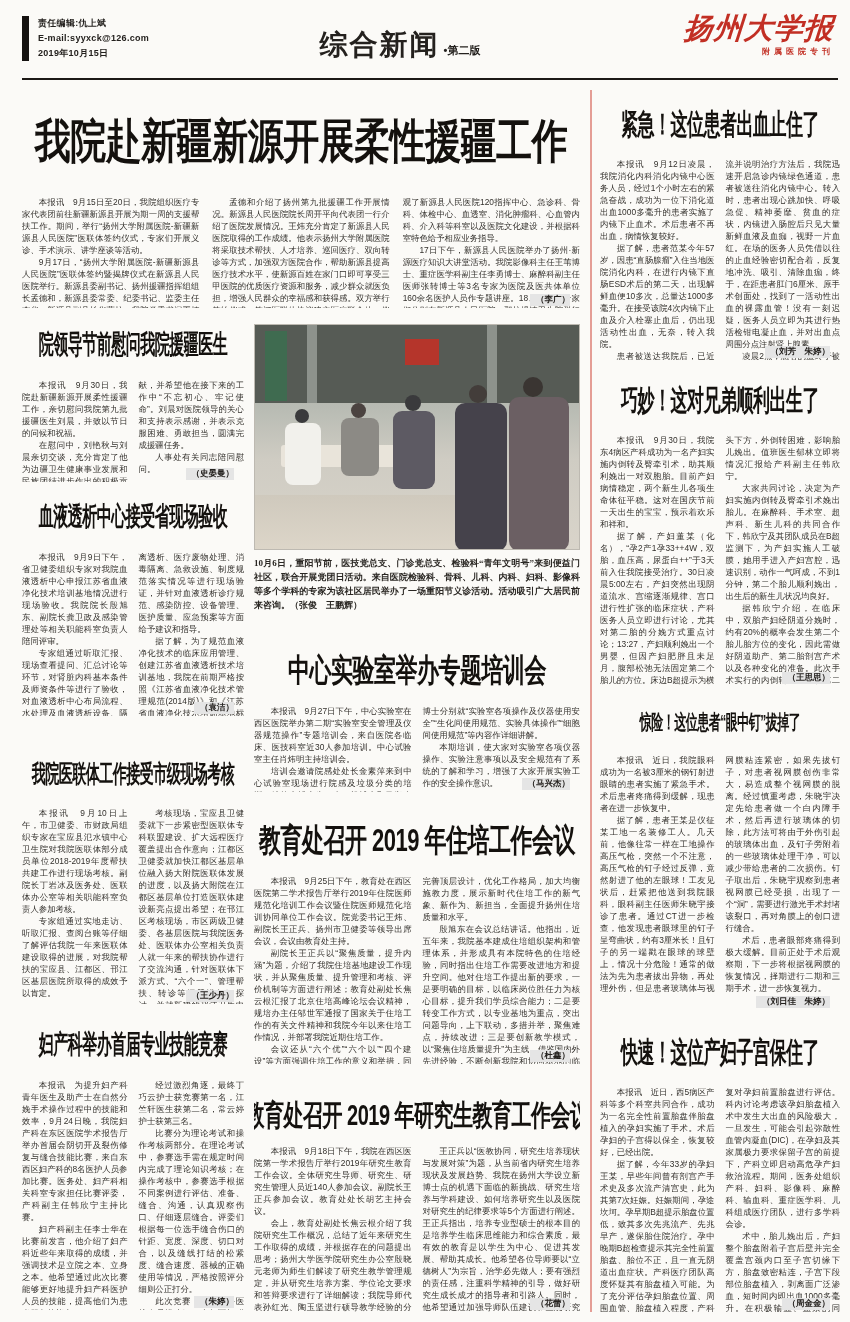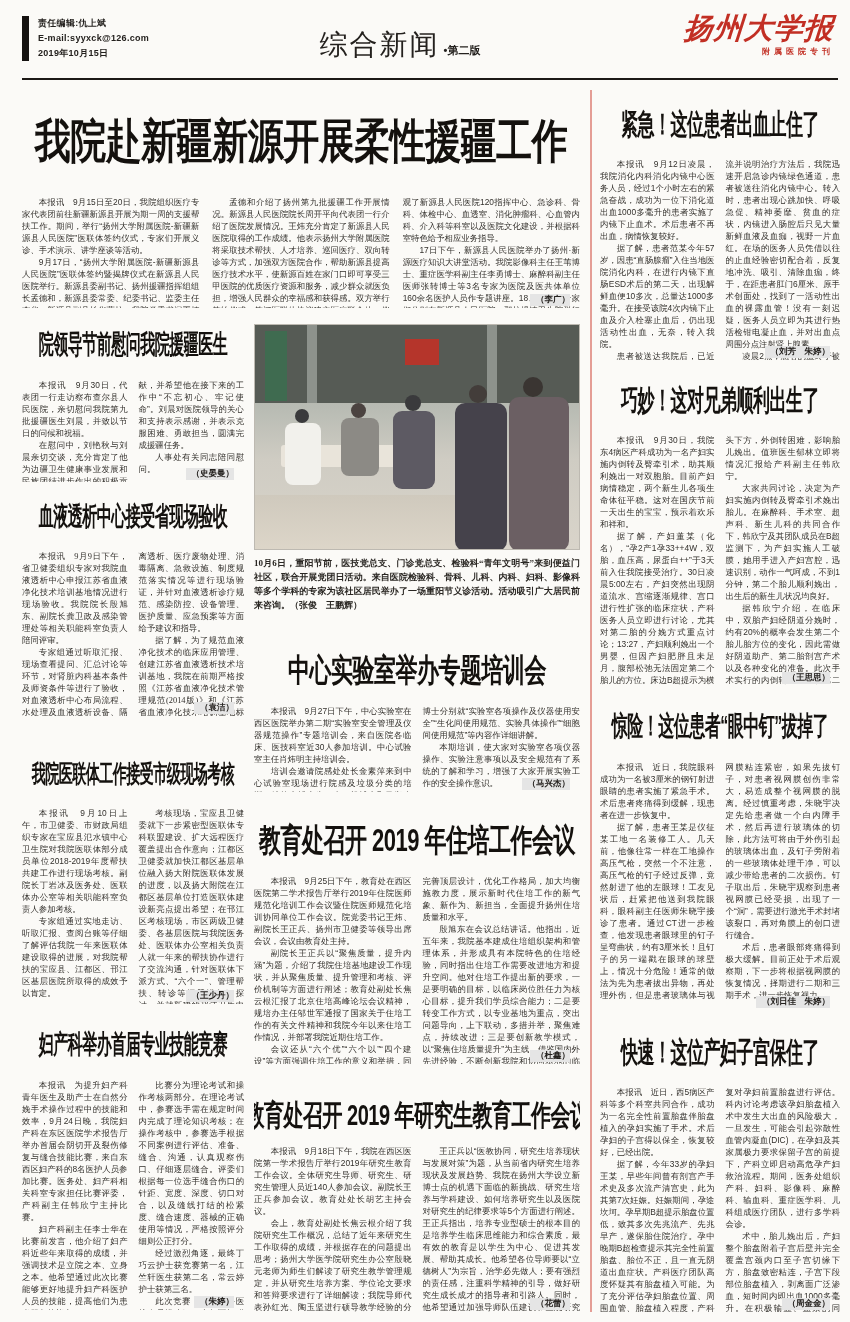--- a/index.html
+++ b/index.html
@@ -6,21 +6,21 @@
   .page{
     position:relative;width:850px;height:1322px;margin:0 auto;
     background:#fbfaf7;overflow:hidden;
     font-family:"Liberation Sans","DejaVu Sans",sans-serif;
     color:#24211e;
   }
   
   .mast{position:absolute;left:22px;top:16px;border-left:7px solid #151210;padding-left:9px;}
   .mast div{font-size:9px;font-weight:bold;line-height:15px;letter-spacing:.3px;}
   .section-head{position:absolute;left:235px;top:26px;width:330px;text-align:center;white-space:nowrap;}
-  .section-title{font-size:28px;font-weight:400;letter-spacing:2px;}
+  .section-title{font-size:28px;font-weight:700;letter-spacing:2px;}
   .edition{font-size:11px;font-weight:bold;margin-left:4px;}
   .logo{position:absolute;right:16px;top:12px;text-align:right;}
   .paper-name{
     font-family:"Liberation Serif","DejaVu Serif",serif;
     font-size:29px;font-weight:bold;color:#c22f24;font-style:italic;
     transform:skewX(-4deg);letter-spacing:1px;line-height:32px;
   }
   .paper-sub{font-size:8px;color:#c22f24;font-weight:bold;letter-spacing:4px;margin-top:2px;}
   .head-rule{position:absolute;left:22px;right:12px;top:78px;border-top:2px solid #1c1916;height:0;}
   .v-divider{position:absolute;left:590px;top:90px;width:2px;height:1222px;background:#e49d95;}
@@ -97,28 +97,28 @@
       <p>17日下午，新源县人民医院举办了扬州·新源医疗知识大讲堂活动。我院影像科主任王苇博士、重症医学科副主任李勇博士、麻醉科副主任医师张转博士等3名专家为医院及医共体单位160余名医护人员作专题讲座。18、19日，专家们分别在新源县人民医院、那拉提镇卫生院举行两场义诊活动，为当地近400余名居民服务。20日，代表团一行走访察布查尔县人民医院，与该县领导、院领导进行座谈，就双方人才交流合作等方面事宜进行商讨。</p>
     </div>
     <div class="byline">（李广）</div>
   </section>
 
   <section class="article" style="left:22px;top:312px;width:222px;height:170px;">
     <h2 class="hl hl-left">
         <span>院领导节前慰问我院援疆医生</span>
       </h2>
     <div class="body cols2" style="height:112px;">
-      <p>本报讯　9月30日，代表团一行走访察布查尔县人民医院，亲切慰问我院第九批援疆医生刘晨，并致以节日的问候和祝福。</p>
+      <p>本报讯　9月30日，我院赴新疆新源开展柔性援疆工作，亲切慰问我院第九批援疆医生刘晨，并致以节日的问候和祝福。</p>
       <p>在慰问中，刘艳秋与刘晨亲切交谈，充分肯定了他为边疆卫生健康事业发展和民族团结进步作出的积极贡献，并希望他在接下来的工作中“不忘初心、牢记使命”。刘晨对医院领导的关心和支持表示感谢，并表示克服困难、勇敢担当，圆满完成援疆任务。</p>
       <p>人事处有关同志陪同慰问。</p>
     </div>
     <div class="byline">（史晏曼）</div>
   </section>
 
-  <section class="article" style="left:22px;top:484px;width:222px;height:232px;font-family:Liberation Serif, serif;">
+  <section class="article" style="left:22px;top:484px;width:222px;height:232px;">
     <h2 class="hl hl-left">
         <span>血液透析中心接受省现场验收</span>
       </h2>
     <div class="body cols2" style="height:176px;">
       <p>本报讯　9月9日下午，省卫健委组织专家对我院血液透析中心申报江苏省血液净化技术培训基地情况进行现场验收。我院院长殷旭东、副院长龚卫政及感染管理处等相关职能科室负责人陪同评审。</p>
       <p>专家组通过听取汇报、现场查看提问、汇总讨论等环节，对肾脏内科基本条件及师资条件等进行了验收，对血液透析中心布局流程、水处理及血液透析设备、隔离透析、医疗废物处理、消毒隔离、急救设施、制度规范落实情况等进行现场验证，并针对血液透析诊疗规范、感染防控、设备管理、医护质量、应急预案等方面给予建议和指导。</p>
       <p>据了解，为了规范血液净化技术的临床应用管理、创建江苏省血液透析技术培训基地，我院在前期严格按照《江苏省血液净化技术管理规范(2014版)》和《江苏省血液净化技术培训基地标准(2019版)》等有关要求，改造了不合理布局，强化了血液透析中心医务人员的培训教育，收集了所需资料。</p>
 
     </div>
     <div class="byline">（袁洁）</div>
@@ -137,22 +137,22 @@
     <div class="byline">（王少丹）</div>
   </section>
 
   <section class="article" style="left:22px;top:1012px;width:222px;height:298px;">
     <h2 class="hl hl-left">
         <span>妇产科举办首届专业技能竞赛</span>
       </h2>
     <div class="body cols2" style="height:242px;">
       <p>本报讯　为提升妇产科青年医生及助产士在自然分娩手术操作过程中的技能和效率，9月24日晚，我院妇产科在东区医院学术报告厅举办首届会阴切开及裂伤修复与缝合技能比赛，来自东西区妇产科的8名医护人员参加比赛。医务处、妇产科相关科室专家担任比赛评委，产科副主任韩欣宁主持比赛。</p>
       <p>妇产科副主任李士华在比赛前发言，他介绍了妇产科近些年来取得的成绩，并强调技术是立院之本、立身之本。他希望通过此次比赛能够更好地提升妇产科医护人员的技能，提高他们为患者服务的能力。</p>
+      <p>经过激烈角逐，最终丁巧云护士获竞赛第一名，江竺轩医生获第二名，常云婷护士获第三名。</p>
       <p>比赛分为理论考试和操作考核两部分。在理论考试中，参赛选手需在规定时间内完成了理论知识考核；在操作考核中，参赛选手根据不同案例进行评估、准备、缝合、沟通，认真观察伤口、仔细逐层缝合。评委们根据每一位选手缝合伤口的针距、宽度、深度、切口对合，以及缝线打结的松紧度、缝合速度、器械的正确使用等情况，严格按照评分细则公正打分。</p>
-      <p>经过激烈角逐，最终丁巧云护士获竞赛第一名，江竺轩医生获第二名，常云婷护士获第三名。</p>
       <p>此次竞赛，为妇产科医护人员搭建了一个相互切磋交流的学习平台，使医护人员对操作技能更加规范，同时也展现了妇产科医护人员积极学习的精神风貌，对推动我院妇产科发展起到促进作用。</p>
     </div>
     <div class="byline">（朱婷）</div>
   </section>
 
   <div class="photo">
     <div class="ph" style="left:0;top:0;width:100%;height:78px;background:#565b55;"></div>
     <div class="ph" style="left:10px;top:6px;width:22px;height:70px;background:#3f6b50;"></div>
     <div class="ph" style="left:150px;top:14px;width:34px;height:26px;background:#b5352b;"></div>
     <div class="ph" style="left:52px;top:0;width:10px;height:78px;background:#8d928c;"></div>
@@ -230,21 +230,21 @@
     <div class="body cols2" style="height:268px;">
       <p>本报讯　9月30日，我院东4病区产科成功为一名产妇实施内倒转及臀牵引术，助其顺利娩出一对双胞胎。目前产妇病情稳定，两个新生儿各项生命体征平稳。这对在国庆节前一天出生的宝宝，预示着欢乐和祥和。</p>
       <p>据了解，产妇董某（化名），“孕2产1孕33++4W，双胎，血压高，尿蛋白++”于3天前入住我院接受治疗。30日凌晨5:00左右，产妇突然出现阴道流水、宫缩逐渐规律、宫口进行性扩张的临床症状，产科医务人员立即进行讨论，尤其对第二胎的分娩方式重点讨论；13:27，产妇顺利娩出一个男婴，但因产妇肥胖且未足月，腹部松弛无法固定第二个胎儿的方位。床边B超提示为横位，第二个胎儿的一只手在胎头下方，外倒转困难，影响胎儿娩出。值班医生郁林立即将情况汇报给产科副主任韩欣宁。</p>
       <p>大家共同讨论，决定为产妇实施内倒转及臀牵引术娩出胎儿。在麻醉科、手术室、超声科、新生儿科的共同合作下，韩欣宁及其团队成员在B超监测下，为产妇实施人工破膜，她用手进入产妇宫腔，迅速识别，动作一气呵成，不到1分钟，第二个胎儿顺利娩出，出生后的新生儿状况均良好。</p>
       <p>据韩欣宁介绍，在临床中，双胎产妇经阴道分娩时，约有20%的概率会发生第二个胎儿胎方位的变化，因此需做好阴道助产、第二胎剖宫产术以及各种变化的准备。此次手术实行的内倒转术为双胎第二个胎儿胎头高浮、横位，胎儿窘迫需迅速娩出时用到的一种方法。韩欣宁提醒，广大孕妇应定期产检，注意休息，出现不适症状立即到医院就诊，减少母婴危情的发生。</p>
     </div>
     <div class="byline">（王思思）</div>
   </section>
 
   <section class="article" style="left:600px;top:694px;width:240px;height:316px;">
-    <h2 class="hl hl-right" style="font-size:16px;">
+    <h2 class="hl hl-right" style="font-size:12px;">
         <span>惊险！这位患者“眼中钉”拔掉了</span>
       </h2>
     <div class="body cols2" style="height:264px;">
       <p>本报讯　近日，我院眼科成功为一名被3厘米的钢钉射进眼睛的患者实施了紧急手术。术后患者疼痛得到缓解，现患者在进一步恢复中。</p>
       <p>据了解，患者王某是仪征某工地一名装修工人。几天前，他像往常一样在工地操作高压气枪，突然一个不注意，高压气枪的钉子经过反弹，竟然射进了他的左眼球！工友见状后，赶紧把他送到我院眼科，眼科副主任医师朱晓宇接诊了患者。通过CT进一步检查，他发现患者眼球里的钉子呈弯曲状，约有3厘米长！且钉子的另一端戳在眼球的球壁上，情况十分危险！通常的做法为先为患者拔出异物，再处理外伤，但是患者玻璃体与视网膜粘连紧密，如果先拔钉子，对患者视网膜创伤非常大，易造成整个视网膜的脱离。经过慎重考虑，朱晓宇决定先给患者做一个白内障手术，然后再进行玻璃体的切除，此方法可将由于外伤引起的玻璃体出血，及钉子旁附着的一些玻璃体处理干净，可以减少带给患者的二次损伤。钉子取出后，朱晓宇观察到患者视网膜已经受损，出现了一个“洞”，需要进行激光手术封堵该裂口，再对角膜上的创口进行缝合。</p>
       <p>术后，患者眼部疼痛得到极大缓解。目前正处于术后观察期，下一步将根据视网膜的恢复情况，择期进行二期和三期手术，进一步恢复视力。</p>
     </div>
     <div class="byline">（刘日佳　朱婷）</div>
   </section>
 

